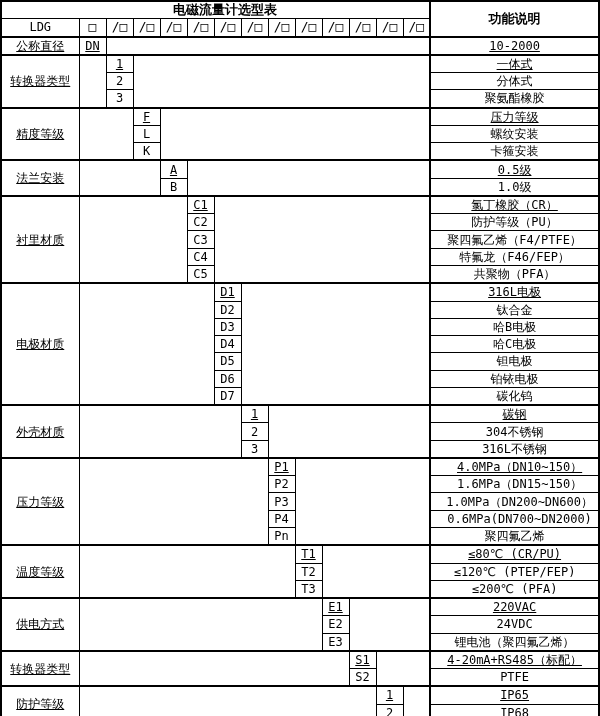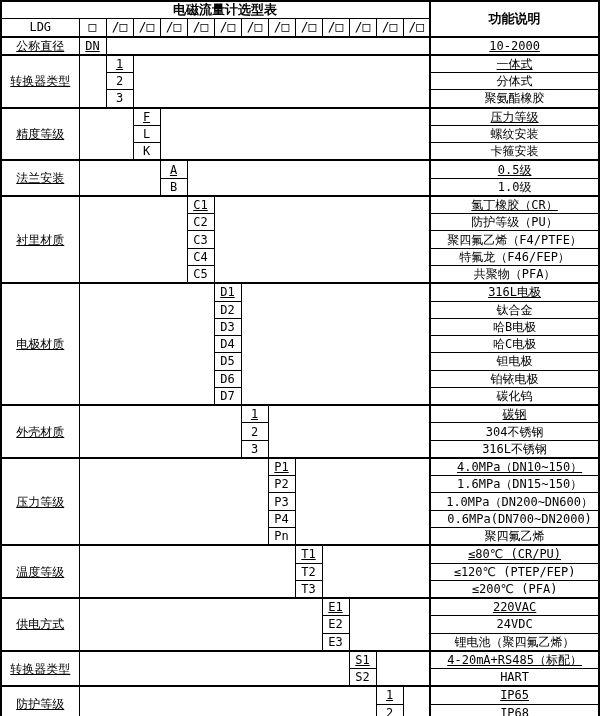--- a/index.html
+++ b/index.html
@@ -264,21 +264,21 @@
       </tr>
       <tr class="group-start">
         <td rowspan="2">转换器类型</td>
         <td colspan="10" rowspan="2"></td>
         <td>S1</td>
         <td colspan="2" rowspan="2"></td>
         <td class="desc">4-20mA+RS485（标配）</td>
       </tr>
       <tr>
         <td>S2</td>
-        <td class="desc">HART</td>
+        <td class="desc">PTFE</td>
       </tr>
       <tr class="group-start">
         <td rowspan="2">防护等级</td>
         <td colspan="11" rowspan="2"></td>
         <td>1</td>
         <td colspan="1" rowspan="2"></td>
         <td class="desc">IP65</td>
       </tr>
       <tr>
         <td>2</td>

